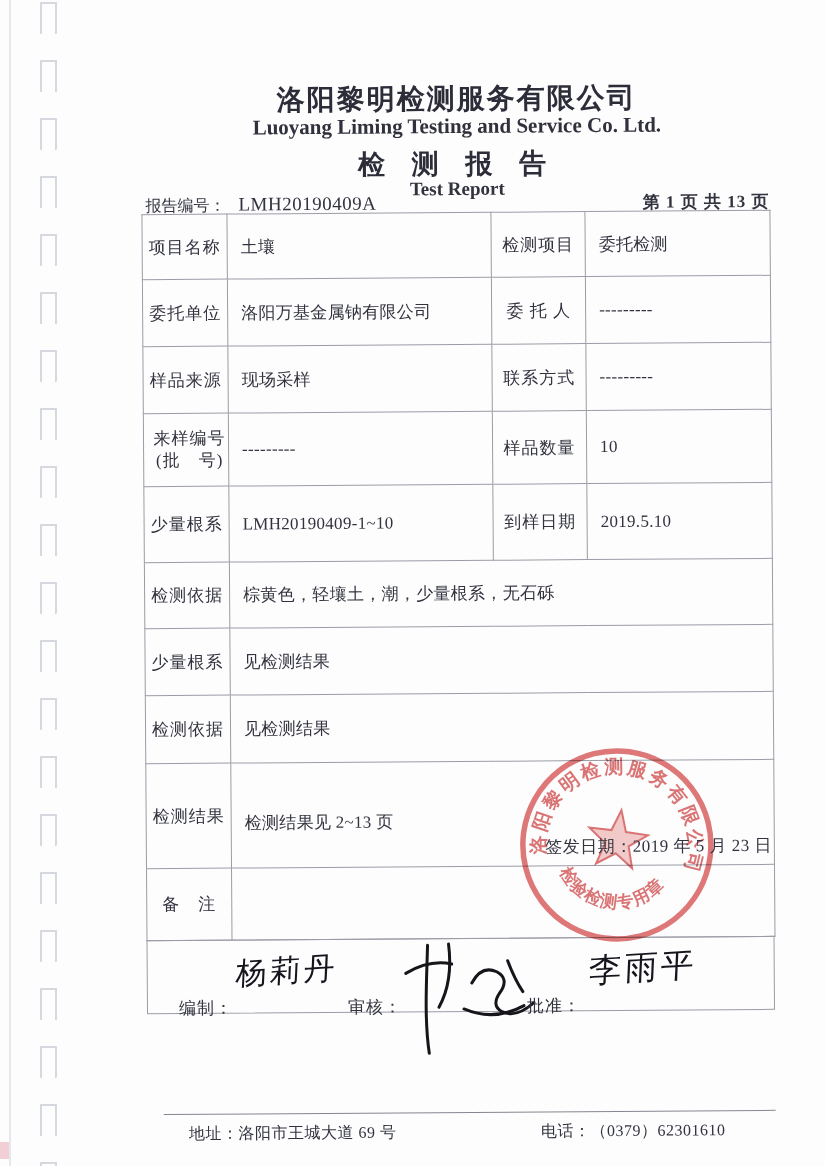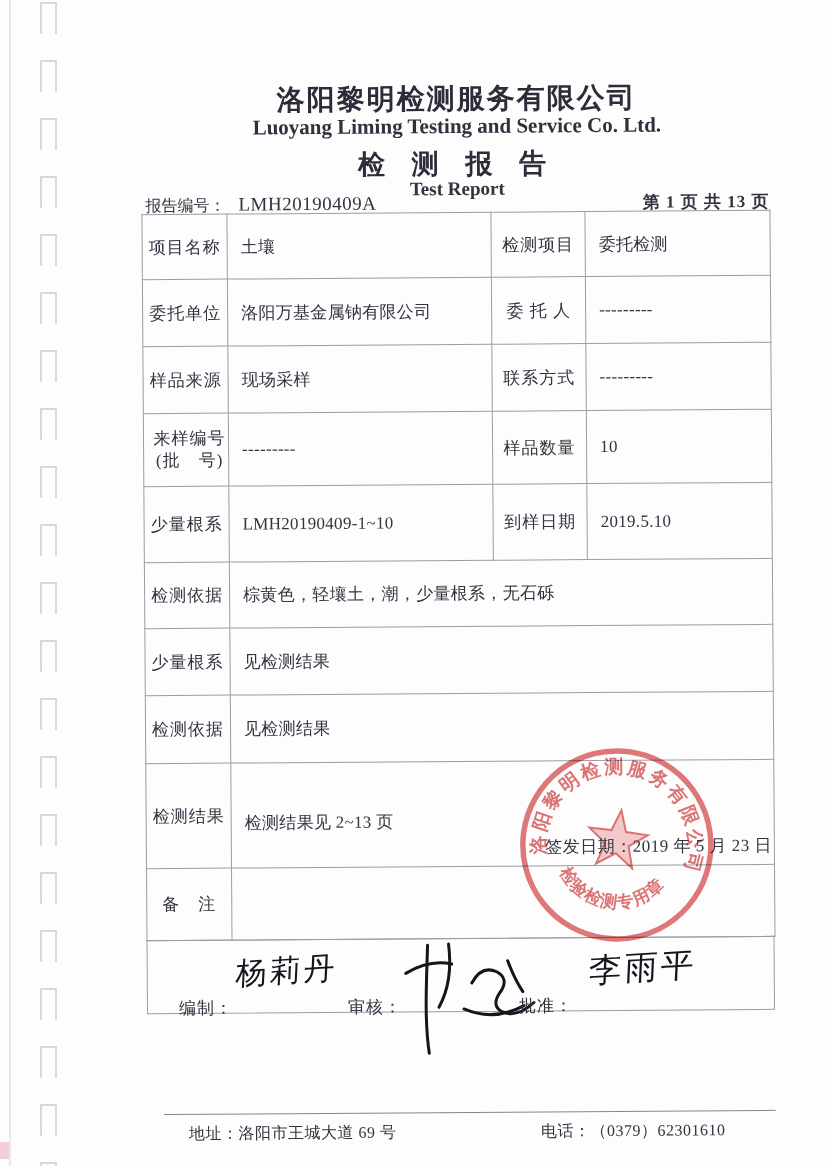--- a/index.html
+++ b/index.html
@@ -39,21 +39,21 @@
   tr.h9{height:105px}tr.h10{height:72px}
   td.top{vertical-align:top;padding-top:15px;}
   .lab2l{display:block;text-align:center;padding-left:7px;line-height:22px;}
   .r9cell{position:relative;}
   .issue{position:absolute;right:2px;bottom:7px;font-size:17px;white-space:nowrap;
          z-index:6;letter-spacing:.5px;}
   
   .sigbox{position:absolute;left:144px;top:938px;width:626px;height:72px;
           border:1px solid #9b9ca6;font-size:17px;}
   .sigbox .sl{position:absolute;top:27px;letter-spacing:1px;margin-top:29px;}
-  .sl.mk1{left:31px}.sl.mk2{left:200px}.sl.mk3{left:371px}
+  .sl.mk1{left:31px}.sl.mk2{left:200px}.sl.mk3{left:379px}
   .hand{position:absolute;font-size:31px;color:#15151d;white-space:nowrap;
         transform:rotate(-3deg) skewX(-6deg);letter-spacing:3px;}
   .hand.n1{left:88px;top:10px;}
   .hand.n3{left:441px;top:8px;font-size:33px;}
   .sigsvg{position:absolute;left:244px;top:-8px;overflow:visible;}
   
   .stamp{position:absolute;left:512px;top:742px;width:206px;height:206px;
          mix-blend-mode:multiply;opacity:.85;z-index:4;}
   .stamp text{font-family:"Liberation Serif","DejaVu Serif",serif;font-weight:bold;}
   

